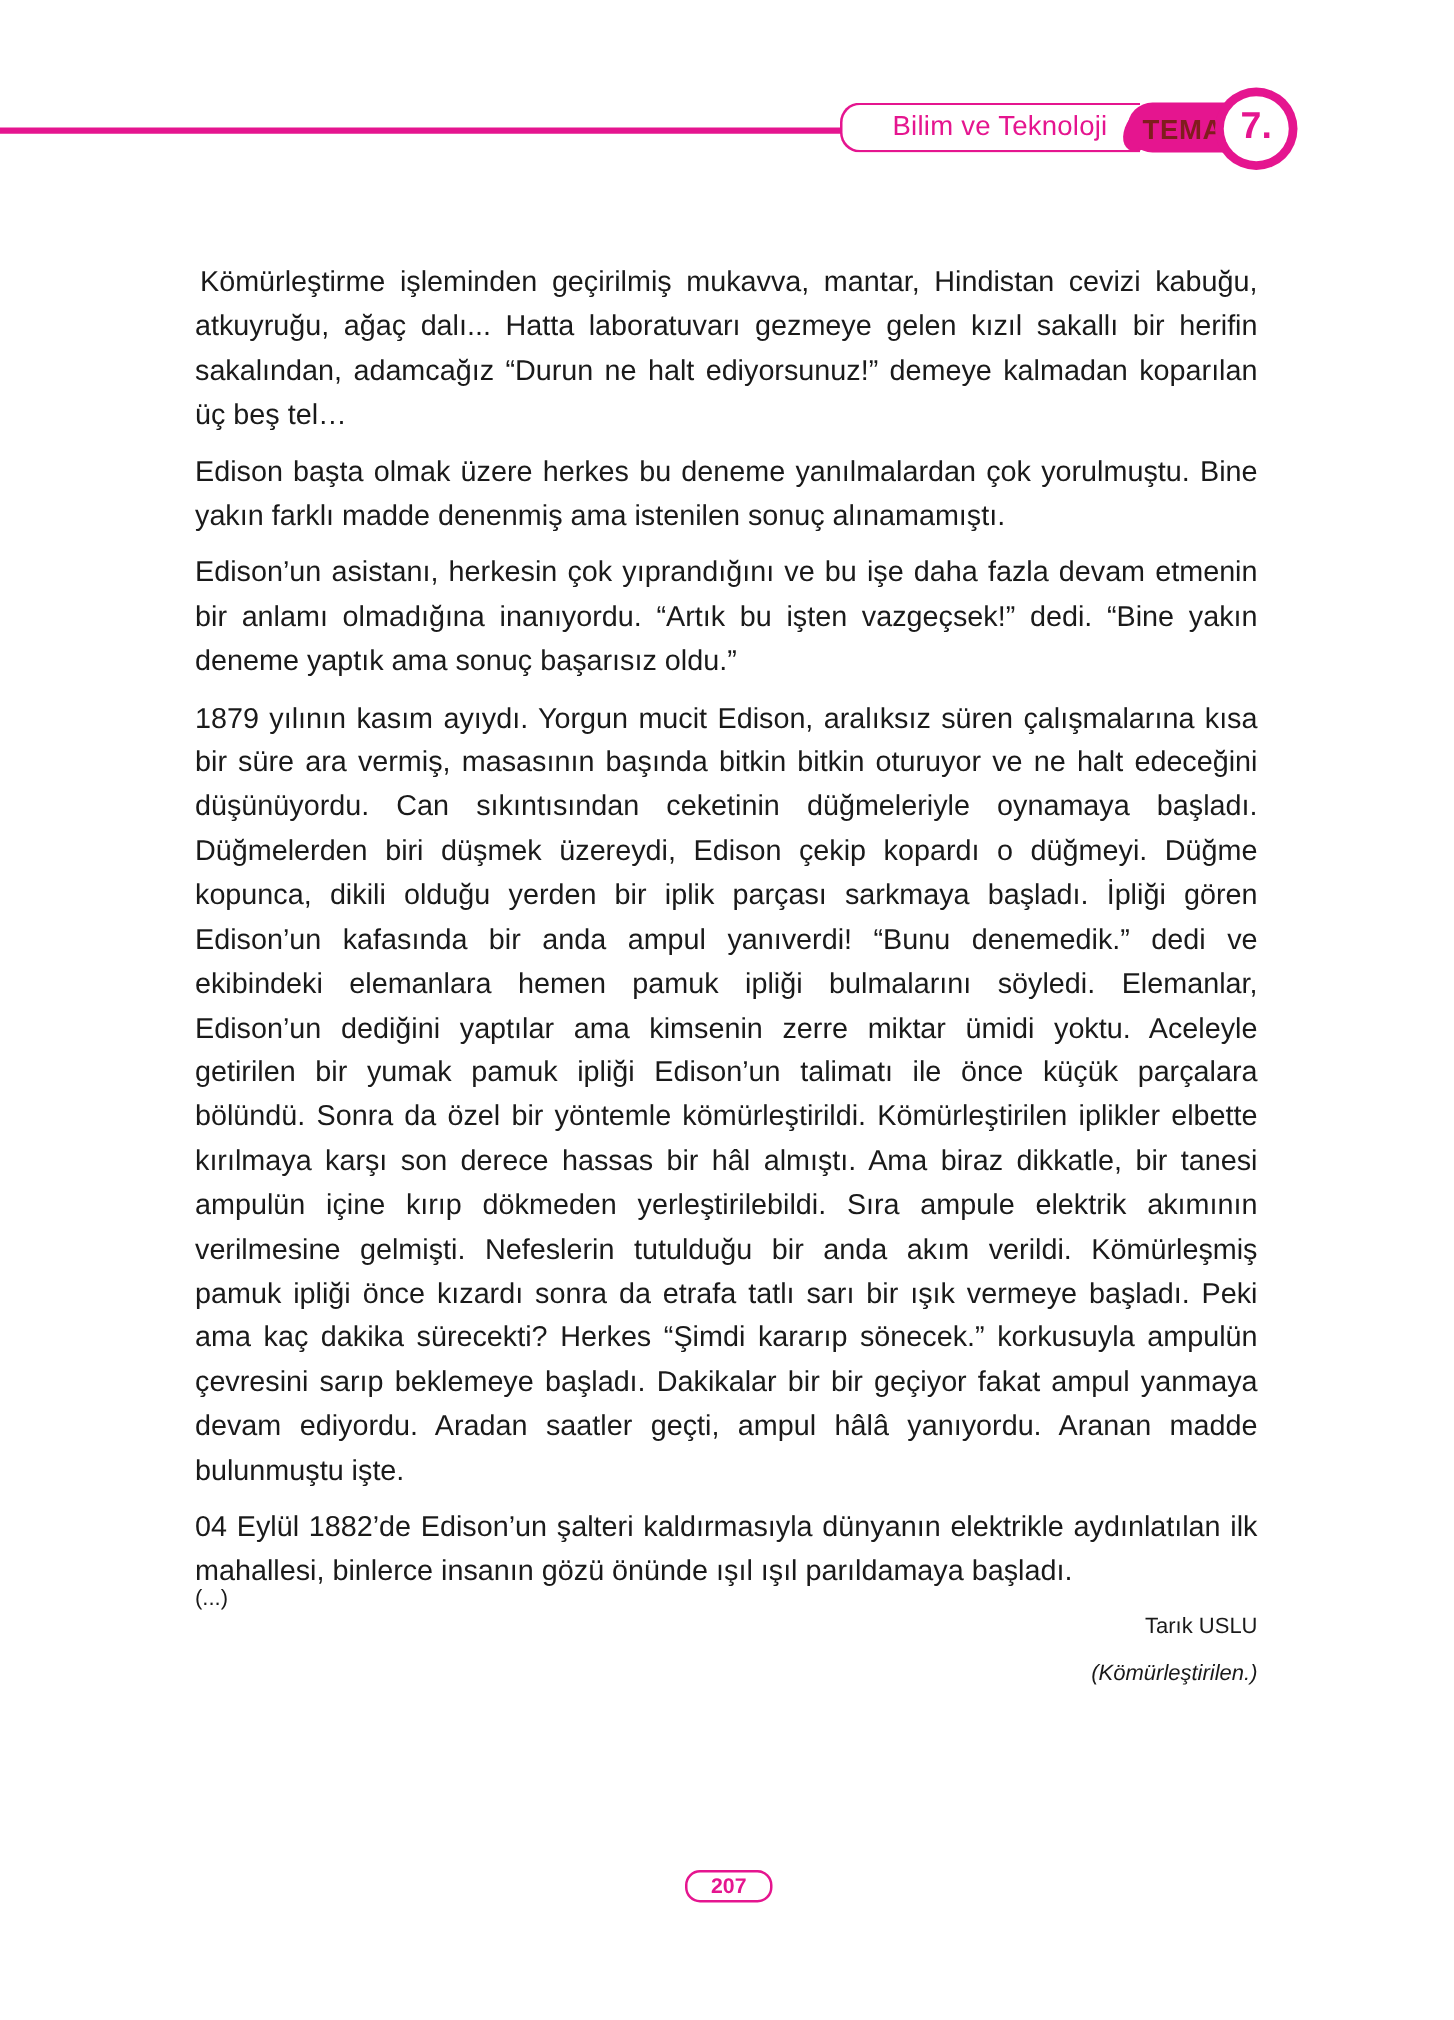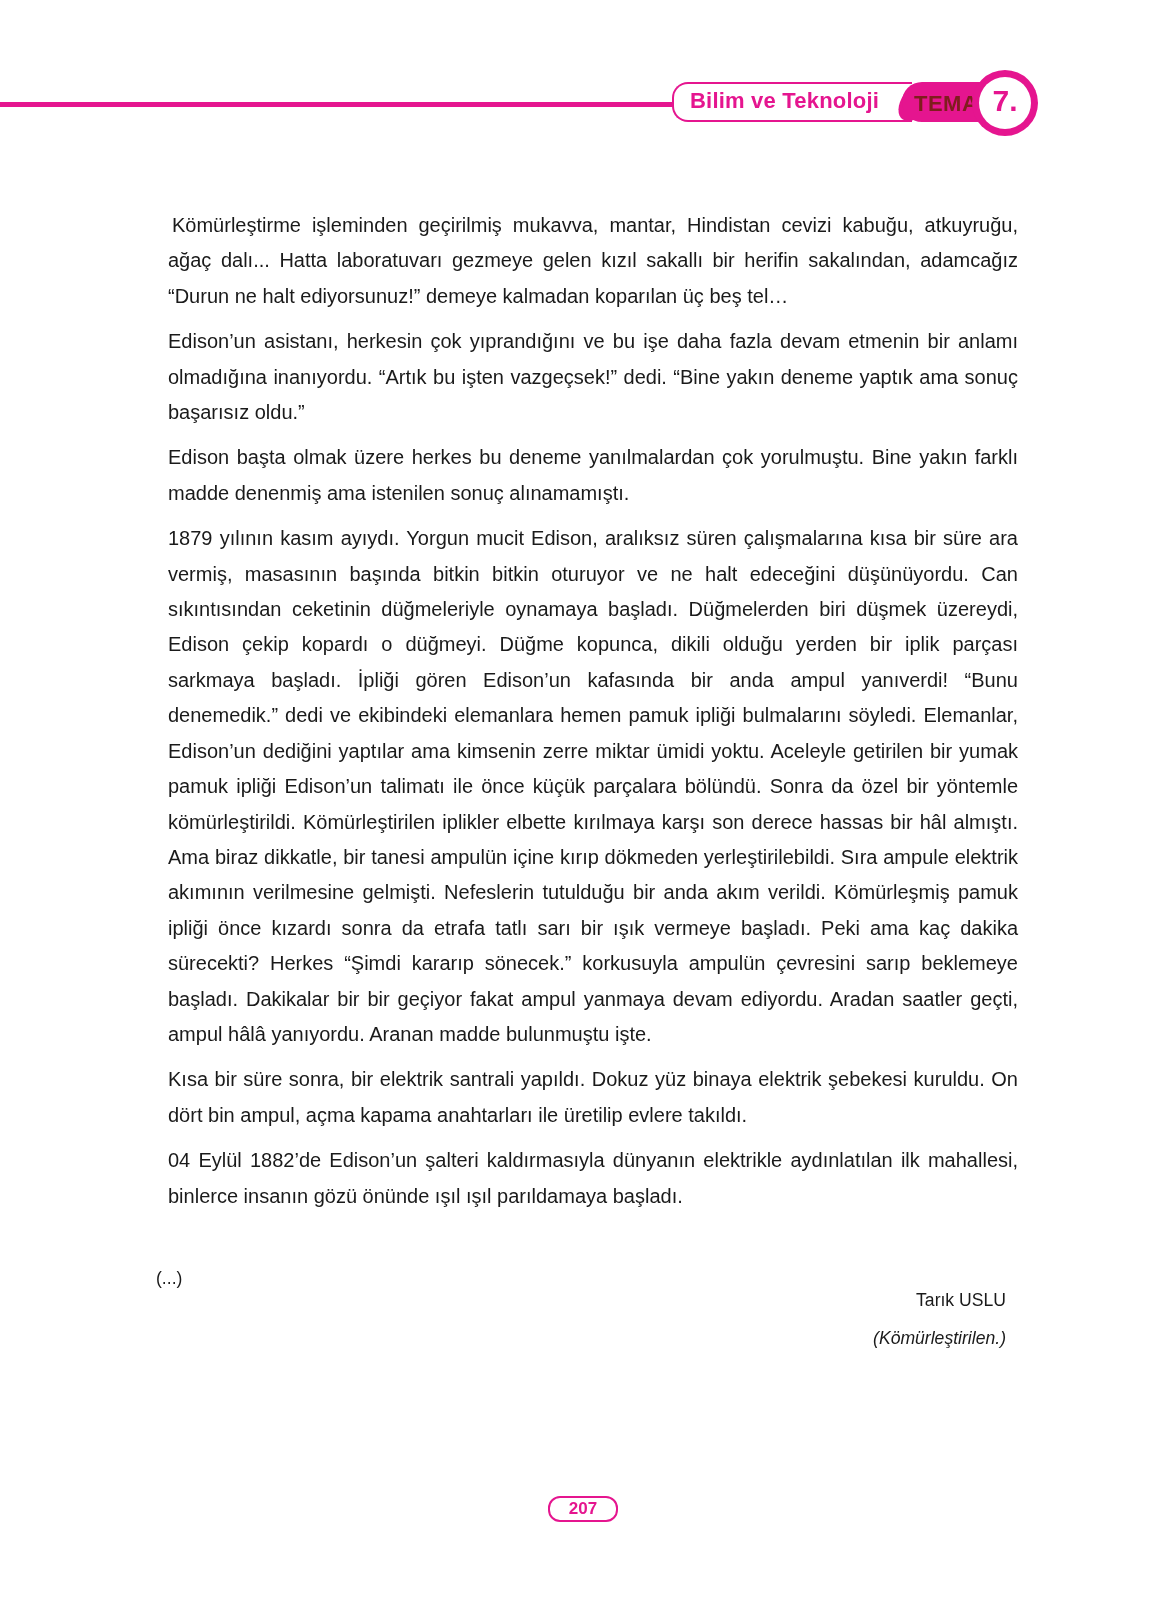--- a/index.html
+++ b/index.html
@@ -4,38 +4,38 @@
 <style>
   html, body { margin: 0; padding: 0; background: #ffffff; }
   body { width: 1163px; height: 1616px; position: relative; overflow: hidden;
          font-family: "Liberation Sans", sans-serif; color: #1a1a1a; }
 
   
   .header-rule { position: absolute; left: 0; top: 102px; width: 680px; height: 5px; background: #e5158f; }
   .theme-pill { position: absolute; left: 672px; top: 82px; width: 240px; height: 40px;
                 border: 2px solid #e5158f; border-radius: 16px 0 0 16px; border-right: none;
                 box-sizing: border-box; background: #fff; }
-  .theme-title { position: absolute; left: 690px; top: 88px; font-size: 22px; font-weight: bold;
+  .theme-title { position: absolute; left: 714px; top: 88px; font-size: 22px; font-weight: normal;
                  color: #e5158f; letter-spacing: 0.2px; }
   .tema-blob { position: absolute; left: 902px; top: 82px; width: 100px; height: 40px;
                background: #e5158f; border-radius: 30px 4px 4px 30px; }
   .tema-blob-tail { position: absolute; left: 900px; top: 83px; width: 30px; height: 38px;
                     background: #e5158f; border-radius: 50%; transform: skewX(-20deg); }
   .tema-label { position: absolute; left: 914px; top: 91px; font-size: 22px; font-weight: bold;
                 color: #7f1d1d; letter-spacing: 0.5px; }
   .tema-circle-outer { position: absolute; left: 972px; top: 70px; width: 66px; height: 66px;
                        border-radius: 50%; background: #e5158f; }
   .tema-circle { position: absolute; left: 979px; top: 77px; width: 52px; height: 52px;
                  border-radius: 50%; background: #ffffff; }
   .tema-number { position: absolute; left: 979px; top: 84px; width: 52px; text-align: center;
                  font-size: 30px; font-weight: bold; color: #e5158f; }
 
   
   .text-block { position: absolute; left: 156px; top: 208px; width: 850px;
-                font-size: 20px; line-height: 35.4px; text-align: justify; margin-left: 12px; }
+                font-size: 23px; line-height: 35.4px; text-align: justify; }
   .text-block p { margin: 0 0 10px 0; text-indent: 0; }
   .text-block p.first { text-indent: 4px; }
   .ellipsis { position: absolute; left: 156px; top: 1268px; font-size: 17.6px; }
   .author { position: absolute; right: 157px; top: 1290px; font-size: 17.6px; }
   .note { position: absolute; right: 157px; top: 1328px; font-size: 17.6px; font-style: italic; }
 
   
   .page-num { position: absolute; left: 548px; top: 1496px; width: 70px; height: 26px;
               border: 2px solid #e5158f; border-radius: 12px; box-sizing: border-box;
               text-align: center; font-size: 17px; font-weight: bold; color: #e5158f; line-height: 22px; }
@@ -48,24 +48,23 @@
 <div class="theme-title">Bilim ve Teknoloji</div>
 <div class="tema-blob-tail"></div>
 <div class="tema-blob"></div>
 <div class="tema-label">TEMA</div>
 <div class="tema-circle-outer"></div>
 <div class="tema-circle"></div>
 <div class="tema-number">7.</div>
 
 <div class="text-block">
   <p class="first">Kömürleştirme işleminden geçirilmiş mukavva, mantar, Hindistan cevizi kabuğu, atkuyruğu, ağaç dalı... Hatta laboratuvarı gezmeye gelen kızıl sakallı bir herifin sakalından, adamcağız “Durun ne halt ediyorsunuz!” demeye kalmadan koparılan üç beş tel…</p>
+  <p>Edison başta olmak üzere herkes bu deneme yanılmalardan çok yorulmuştu. Bine yakın farklı madde denenmiş ama istenilen sonuç alınamamıştı.</p>
   <p>Edison’un asistanı, herkesin çok yıprandığını ve bu işe daha fazla devam etmenin bir anlamı olmadığına inanıyordu. “Artık bu işten vazgeçsek!” dedi. “Bine yakın deneme yaptık ama sonuç başarısız oldu.”</p>
-  <p>Edison başta olmak üzere herkes bu deneme yanılmalardan çok yorulmuştu. Bine yakın farklı madde denenmiş ama istenilen sonuç alınamamıştı.</p>
   <p>1879 yılının kasım ayıydı. Yorgun mucit Edison, aralıksız süren çalışmalarına kısa bir süre ara vermiş, masasının başında bitkin bitkin oturuyor ve ne halt edeceğini düşünüyordu. Can sıkıntısından ceketinin düğmeleriyle oynamaya başladı. Düğmelerden biri düşmek üzereydi, Edison çekip kopardı o düğmeyi. Düğme kopunca, dikili olduğu yerden bir iplik parçası sarkmaya başladı. İpliği gören Edison’un kafasında bir anda ampul yanıverdi! “Bunu denemedik.” dedi ve ekibindeki elemanlara hemen pamuk ipliği bulmalarını söyledi. Elemanlar, Edison’un dediğini yaptılar ama kimsenin zerre miktar ümidi yoktu. Aceleyle getirilen bir yumak pamuk ipliği Edison’un talimatı ile önce küçük parçalara bölündü. Sonra da özel bir yöntemle kömürleştirildi. Kömürleştirilen iplikler elbette kırılmaya karşı son derece hassas bir hâl almıştı. Ama biraz dikkatle, bir tanesi ampulün içine kırıp dökmeden yerleştirilebildi. Sıra ampule elektrik akımının verilmesine gelmişti. Nefeslerin tutulduğu bir anda akım verildi. Kömürleşmiş pamuk ipliği önce kızardı sonra da etrafa tatlı sarı bir ışık vermeye başladı. Peki ama kaç dakika sürecekti? Herkes “Şimdi kararıp sönecek.” korkusuyla ampulün çevresini sarıp beklemeye başladı. Dakikalar bir bir geçiyor fakat ampul yanmaya devam ediyordu. Aradan saatler geçti, ampul hâlâ yanıyordu. Aranan madde bulunmuştu işte.</p>
-  <p>Kısa bir süre sonra, bir elektrik santrali yapıldı. Dokuz yüz binaya elektrik şebekesi kuruldu. On dört bin ampul, açma kapama anahtarları ile üretilip evlere takıldı.</p>
   <p>04 Eylül 1882’de Edison’un şalteri kaldırmasıyla dünyanın elektrikle aydınlatılan ilk mahallesi, binlerce insanın gözü önünde ışıl ışıl parıldamaya başladı.</p>
 </div>
 
 <div class="ellipsis">(...)</div>
 <div class="author">Tarık USLU</div>
 <div class="note">(Kömürleştirilen.)</div>
 
 <div class="page-num">207</div>
 
 </body></html>

